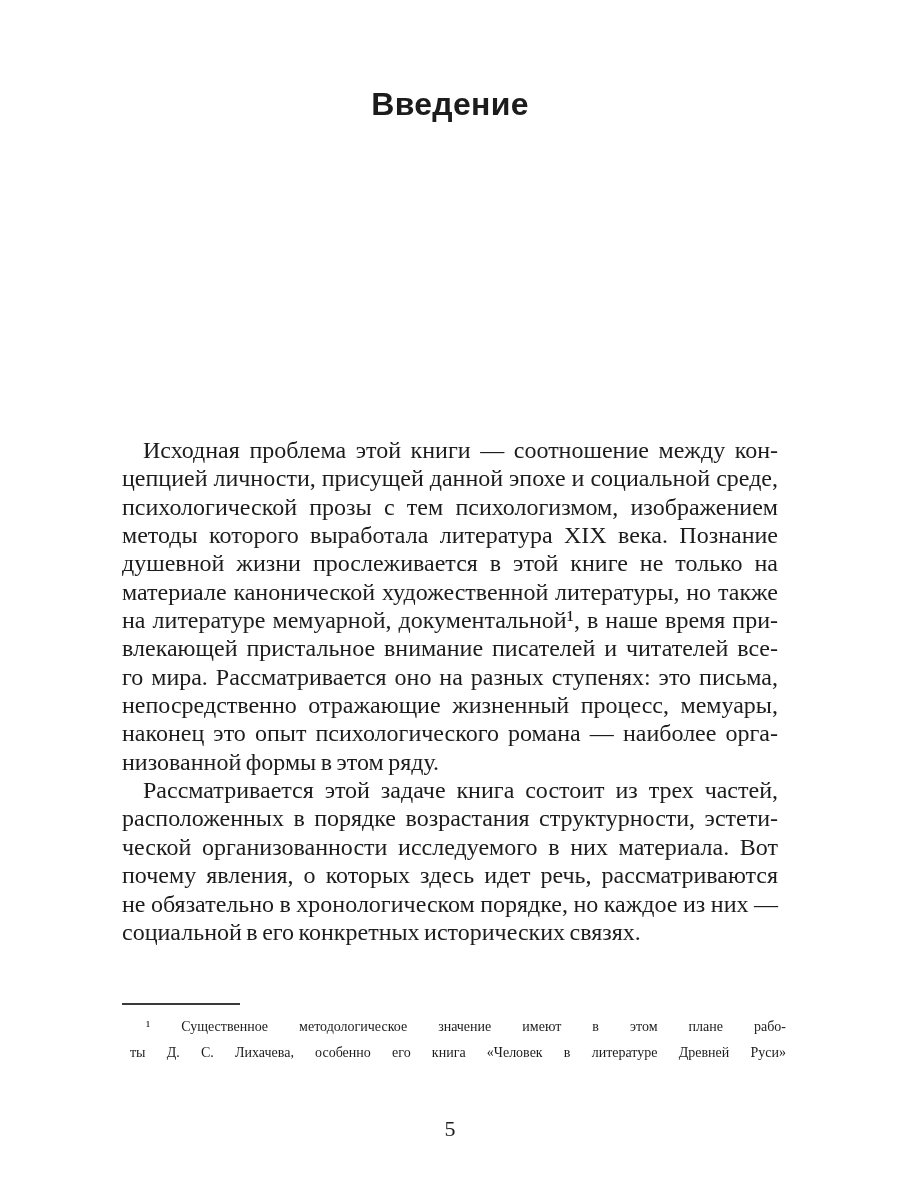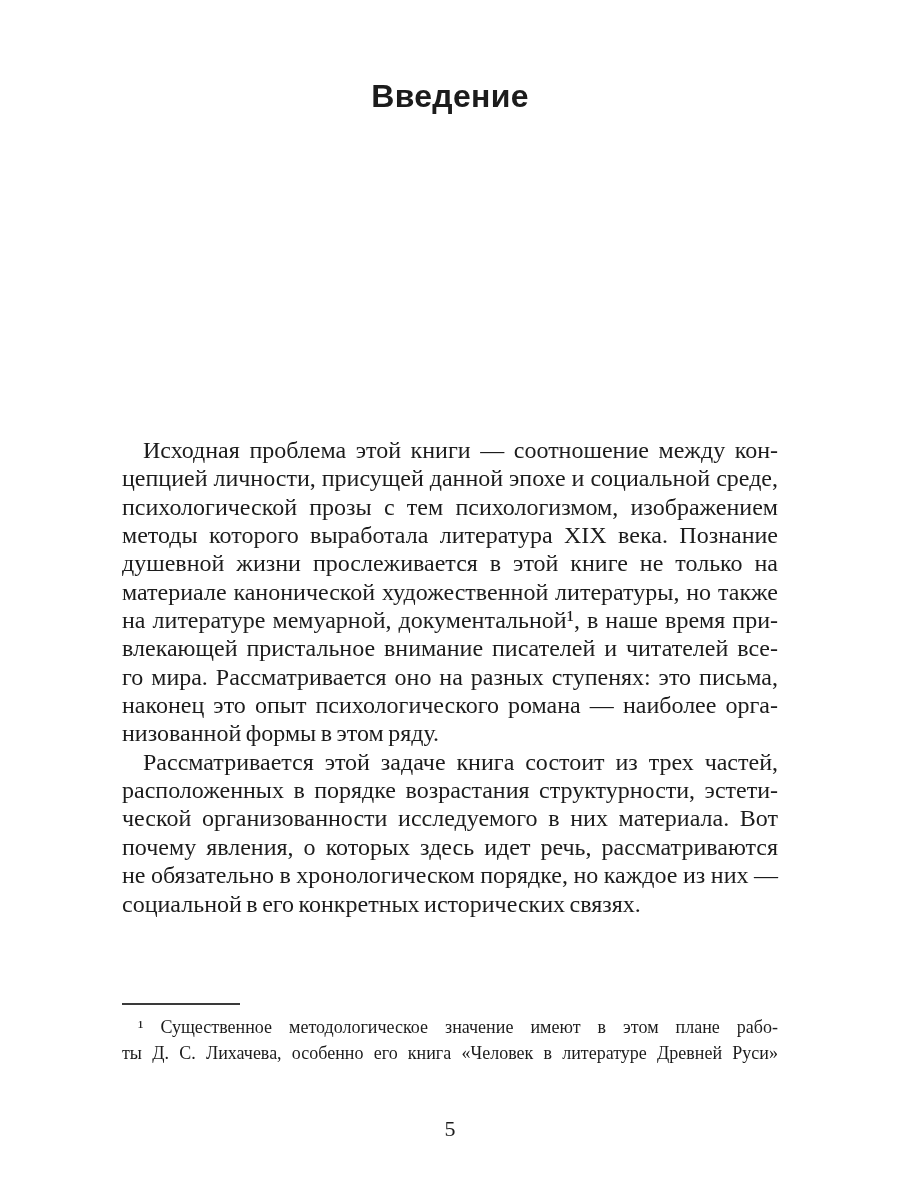--- a/index.html
+++ b/index.html
@@ -11,21 +11,21 @@
     position: relative;
     width: 900px;
     height: 1200px;
     background: var(--paper, #ffffff);
     overflow: hidden;
     font-family: "Liberation Serif", "DejaVu Serif", serif;
     color: var(--ink, #1c1c1c);
   }
   .title {
     position: absolute;
-    top: 76px;
+    top: 84px;
     left: 122px;
     width: 656px;
     margin: 0;
     text-align: center;
     font-family: "Liberation Sans", "DejaVu Sans", sans-serif;
     font-weight: 700;
     font-size: 32px;
     line-height: 40px;
     color: var(--ink, #111111);
     letter-spacing: 0.3px;
@@ -54,23 +54,23 @@
     position: absolute;
     top: 1003px;
     left: 122px;
     width: 118px;
     height: 2px;
     background: var(--rule, #3a3a3a);
   }
   .footnote {
     position: absolute;
     top: 1014px;
-    left: 122px;
+    left: 130px;
     width: 656px;
-    font-size: 18px;
+    font-size: 14px;
     line-height: 26.2px;
   }
   .footnote .line { word-spacing: -1px; }
   .footnote .line.first { text-indent: 16px; }
   .page-number {
     position: absolute;
     top: 1116px;
     left: 122px;
     width: 656px;
     text-align: center;
@@ -88,20 +88,21 @@
       <div class="paragraph">
         <div class="line first">Исходная проблема этой книги — соотношение между кон-</div>
         <div class="line">цепцией личности, присущей данной эпохе и социальной среде,</div>
         <div class="line">психологической прозы с тем психологизмом, изображением</div>
         <div class="line">методы которого выработала литература XIX века. Познание</div>
         <div class="line">душевной жизни прослеживается в этой книге не только на</div>
         <div class="line">материале канонической художественной литературы, но также</div>
         <div class="line">на литературе мемуарной, документальной¹, в наше время при-</div>
         <div class="line">влекающей пристальное внимание писателей и читателей все-</div>
         <div class="line">го мира. Рассматривается оно на разных ступенях: это письма,</div>
+        <div class="line">непосредственно отражающие жизненный процесс, мемуары,</div>
         <div class="line">наконец это опыт психологического романа — наиболее орга-</div>
         <div class="line last">низованной формы в этом ряду.</div>
       </div>
       <div class="paragraph">
         <div class="line first">Рассматривается этой задаче книга состоит из трех частей,</div>
         <div class="line">расположенных в порядке возрастания структурности, эстети-</div>
         <div class="line">ческой организованности исследуемого в них материала. Вот</div>
         <div class="line">почему явления, о которых здесь идет речь, рассматриваются</div>
         <div class="line">не обязательно в хронологическом порядке, но каждое из них —</div>
         <div class="line last">социальной в его конкретных исторических связях.</div>

